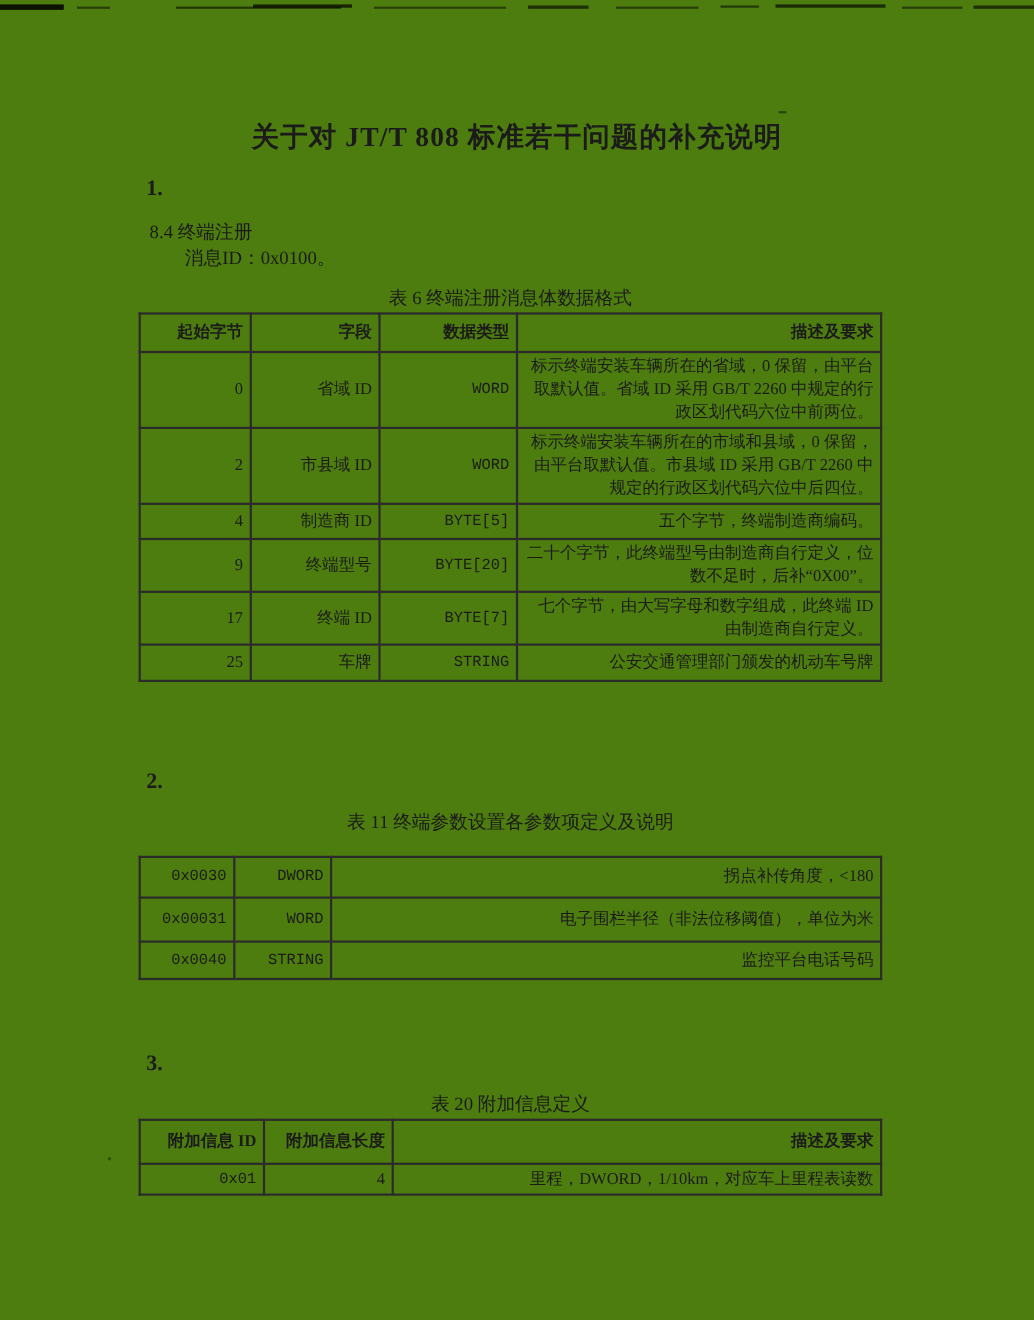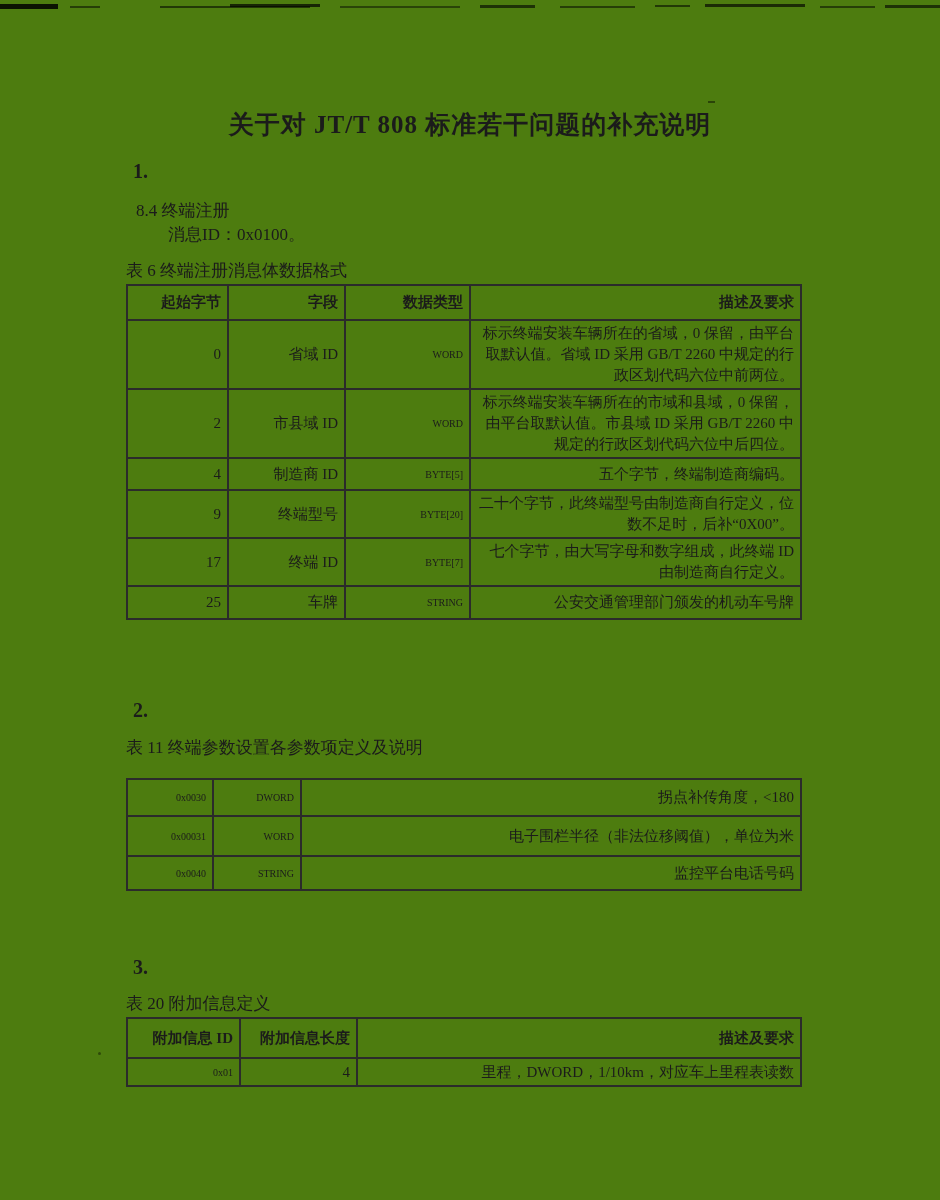--- a/index.html
+++ b/index.html
@@ -15,38 +15,38 @@
   .artifact { position:absolute; background:#000; }
   .title {
     position:absolute; top:108px; left:0; width:100%;
     text-align:center; font-size:25px; font-weight:bold;
     letter-spacing:1px; margin:0;
   }
   .sec-num { position:absolute; left:133px; font-size:20px; font-weight:bold; }
   .body-line { position:absolute; font-size:17px; }
   .caption {
     position:absolute; left:126px; width:676px;
-    text-align:left; font-size:17px;
+    text-align:center; font-size:17px;
   }
   table.scan-table {
     position:absolute; left:126px; width:676px;
     border-collapse:collapse; table-layout:fixed;
     font-size:15px;
   }
   table.scan-table th, table.scan-table td {
     border:2px solid #2b2b2b;
     text-align:right; vertical-align:middle;
     padding:2px 6px;
     font-weight:normal;
     line-height:21px;
     overflow:hidden;
   }
   table.scan-table th { font-weight:bold; }
   td.desc { text-align:left; padding:3px 9px; }
-  .mono { font-family:Liberation Serif, serif; font-size:10px; }
+  .mono { font-family:Liberation Mono, monospace; font-size:14px; }
   .prelines { white-space:pre-line; }
   
   .rh28{height:28px}.rh32{height:32px}.rh33{height:33px}.rh34{height:34px}
   .rh35{height:35px}.rh36{height:40px}.rh37{height:37px}.rh38{height:38px}
   .rh44{height:44px}.rh46{height:46px}.rh67{height:67px}.rh68{height:68px}
 </style>
 </head>
 <body>
 
 <div class="page">

